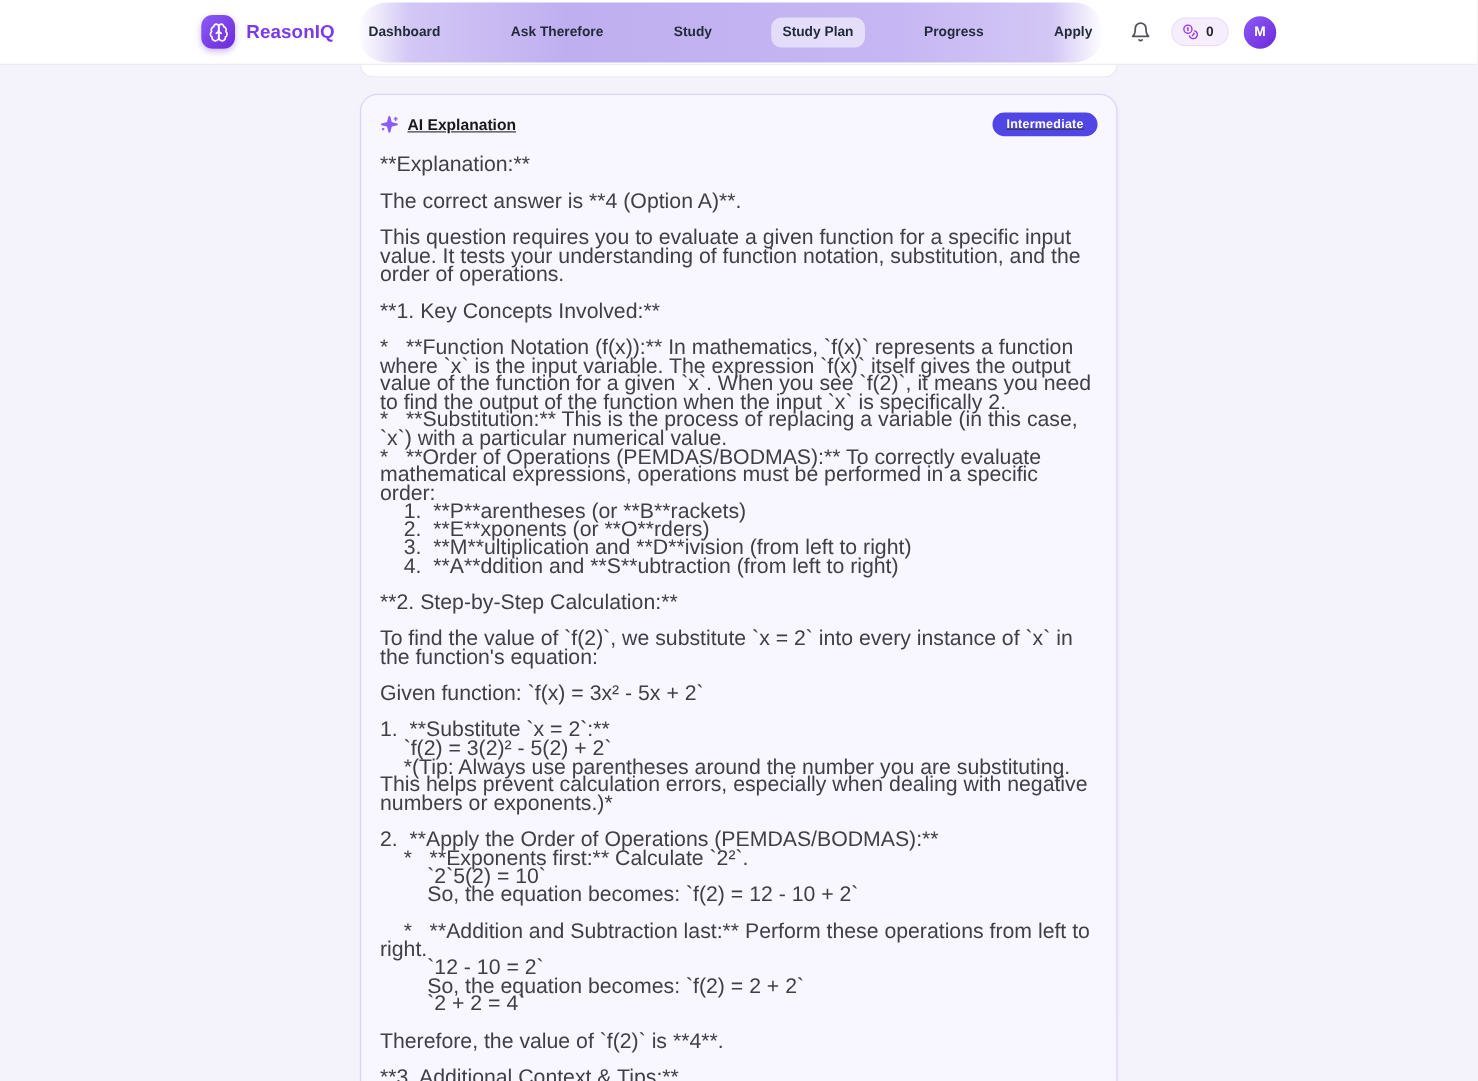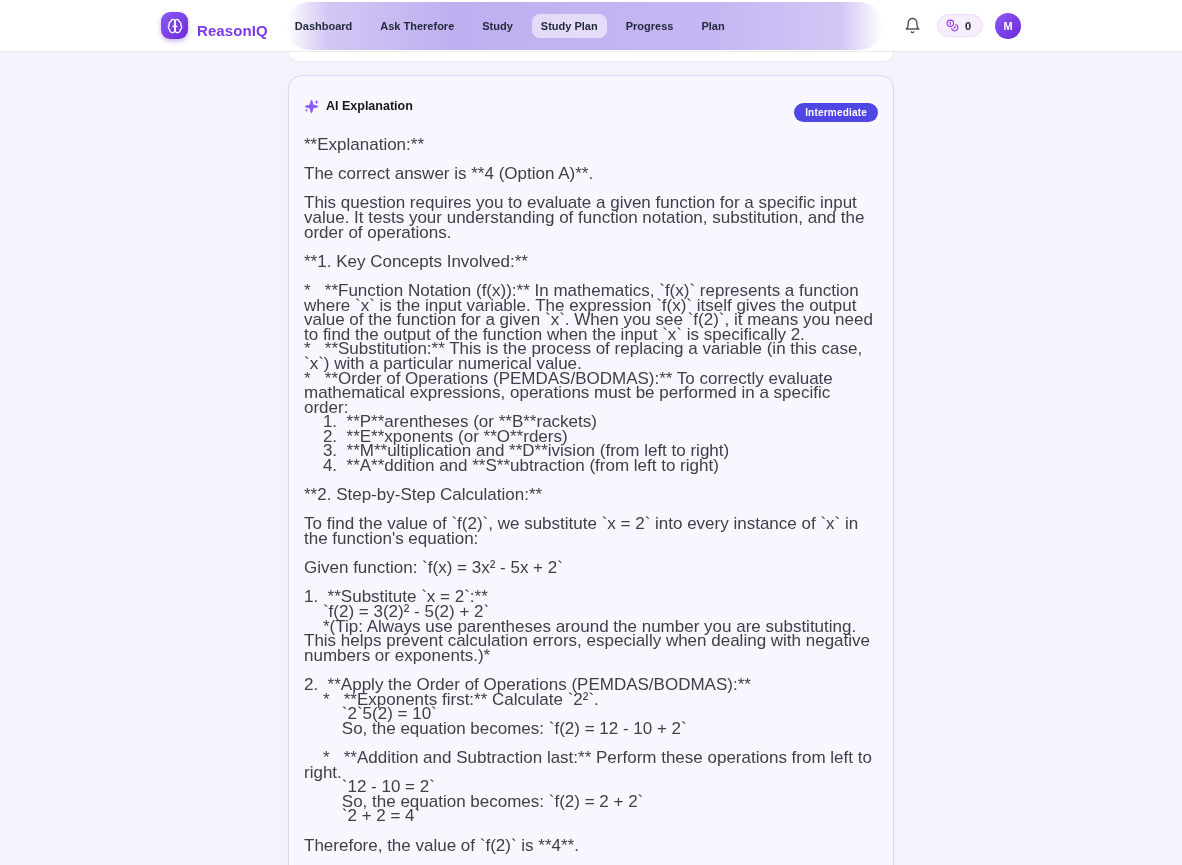--- a/index.html
+++ b/index.html
@@ -25,21 +25,21 @@
   }
   .topbar-inner {
     width: 860px;
     height: 100%;
     margin: 0 auto;
     display: flex;
     align-items: center;
   }
   .brand {
     display: flex;
-    align-items: flex-end;
+    align-items: center;
     gap: 9px;
     flex: 0 0 auto;
   }
   .brand-logo {
     width: 27px; height: 27px;
     border-radius: 9px;
     background: linear-gradient(135deg, #8b5cf6, #6d28d9);
     display: flex; align-items: center; justify-content: center;
     box-shadow: 0 2px 5px rgba(109,40,217,.35);
   }
@@ -56,21 +56,21 @@
     border-radius: 999px;
     background: linear-gradient(90deg,
       rgba(196,180,242,0) 0%,
       rgba(196,180,242,.75) 7%,
       #c0aff0 28%,
       #c6b6f3 72%,
       rgba(196,180,242,.75) 93%,
       rgba(196,180,242,0) 100%);
     display: flex;
     align-items: center;
-    justify-content: flex-start;
+    justify-content: space-between;
     gap: 10px;
   }
   .nav-item {
     font-size: 11px;
     font-weight: 600;
     color: #1f2937;
     padding: 6px 9px;
     border-radius: 8px;
     cursor: pointer;
     white-space: nowrap;
@@ -126,36 +126,36 @@
     border: 1px solid #ded4f6;
     border-radius: 14px;
     padding: 14px 15px 18px 15px;
     box-shadow: 0 1px 2px rgba(109,40,217,.05);
   }
   .ai-card-header {
     display: flex;
     align-items: center;
     justify-content: space-between;
     margin-bottom: 16px;
+    text-decoration: underline;
   }
   .ai-card-title-group { display: flex; align-items: center; gap: 7px; }
   .ai-card-title {
     font-size: 12.5px;
     font-weight: 700;
     color: #18181b;
   }
   .difficulty-badge {
     background: #4f46e5;
     color: #ffffff;
     font-size: 10px;
     font-weight: 600;
     padding: 4px 11px;
     border-radius: 999px;
     letter-spacing: .2px;
-    margin-top: 13px;
   }
   .md-body {
     font-size: 17px;
     line-height: 14.6px;
     color: #3f3f46;
     white-space: pre-wrap;
     word-wrap: break-word;
   }
 </style>
 </head>
@@ -176,21 +176,21 @@
         </span>
         <span class="brand-name">ReasonIQ</span>
       </div>
 
       <nav class="nav-pill">
         <span class="nav-item">Dashboard</span>
         <span class="nav-item">Ask Therefore</span>
         <span class="nav-item">Study</span>
         <span class="nav-item active">Study Plan</span>
         <span class="nav-item">Progress</span>
-        <span class="nav-item">Plan</span>
+        <span class="nav-item">Apply</span>
       </nav>
 
       <div class="topbar-right">
         <button class="icon-btn">
           <span style="display:flex;">
             <svg width="17" height="17" viewBox="0 0 24 24" fill="none" stroke="#52525b" stroke-width="2" stroke-linecap="round" stroke-linejoin="round">
               <path d="M6 8a6 6 0 0 1 12 0c0 7 3 9 3 9H3s3-2 3-9"></path>
               <path d="M10.3 21a1.94 1.94 0 0 0 3.4 0"></path>
             </svg>
           </span>

